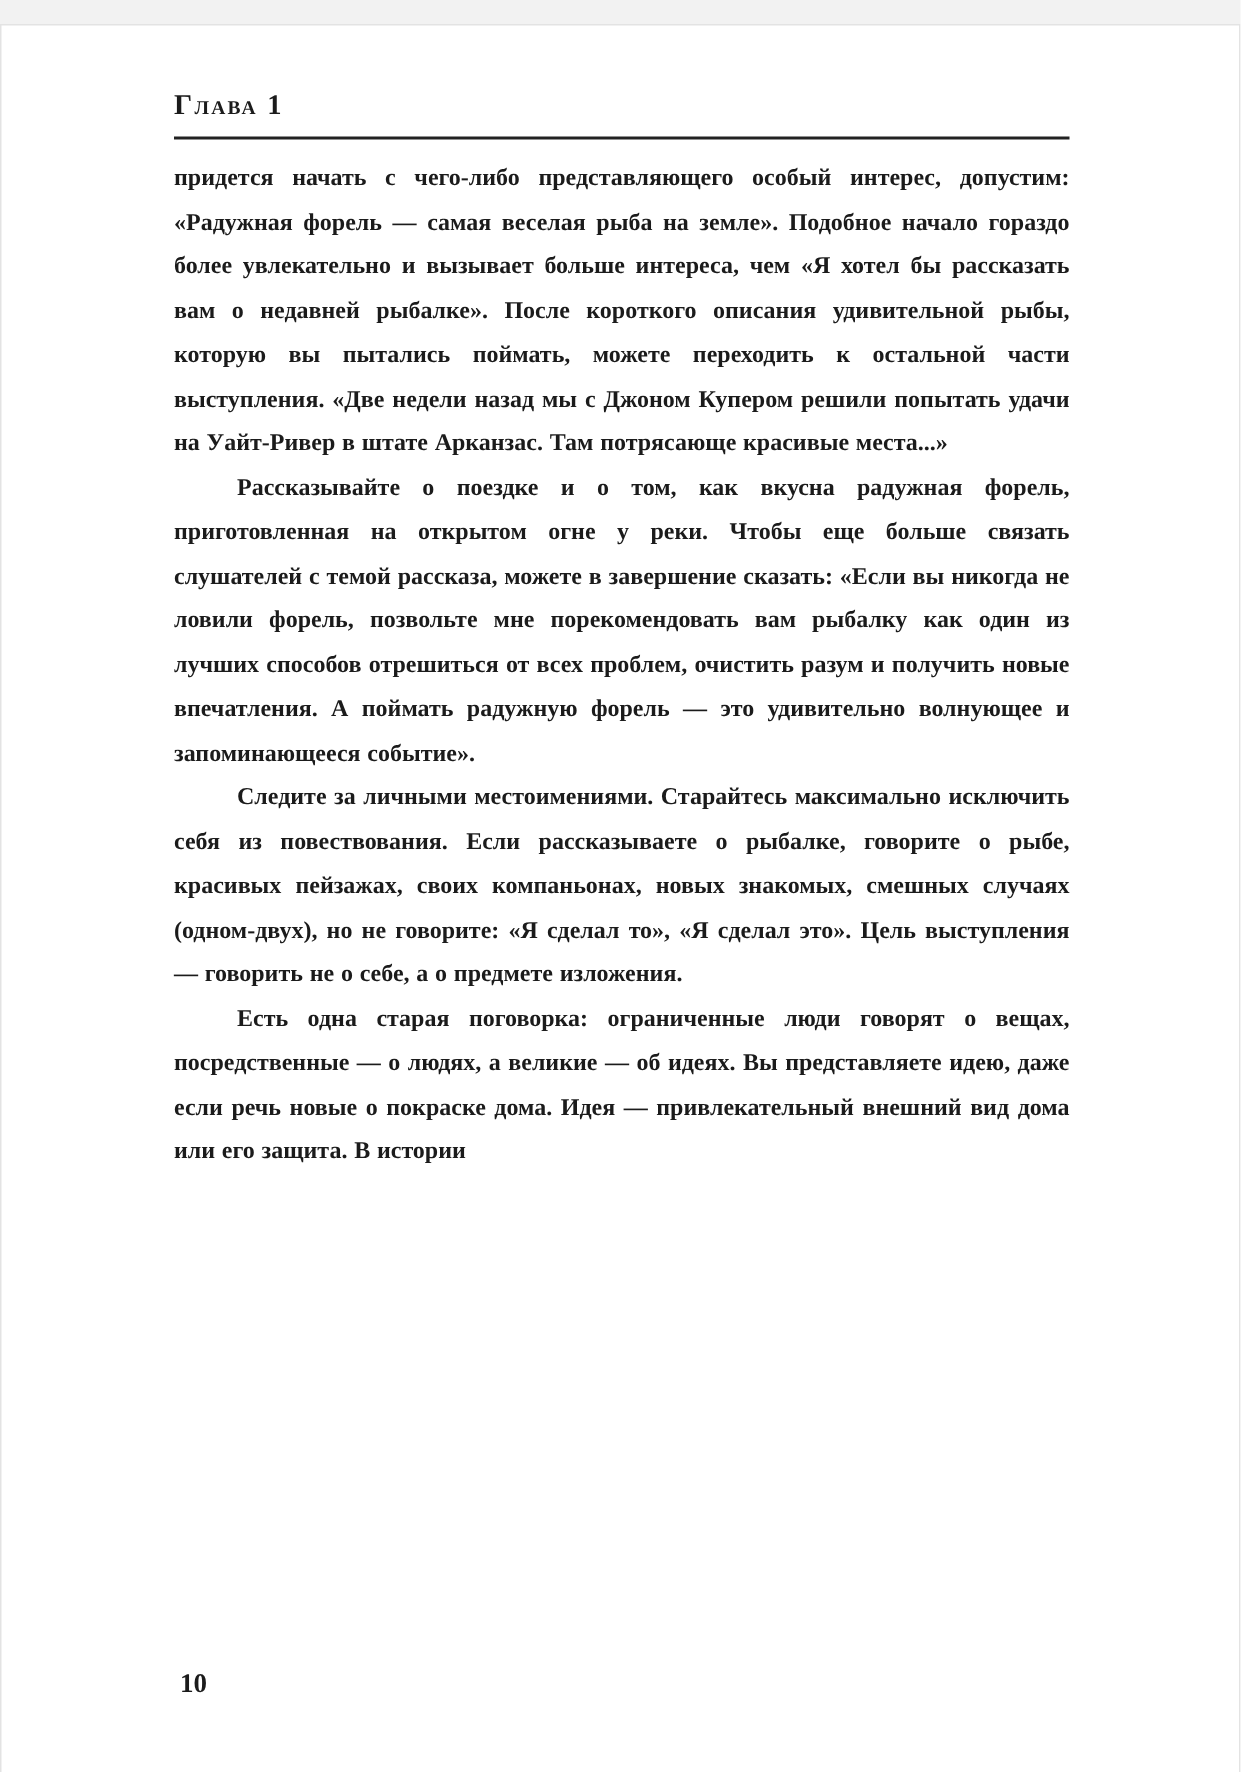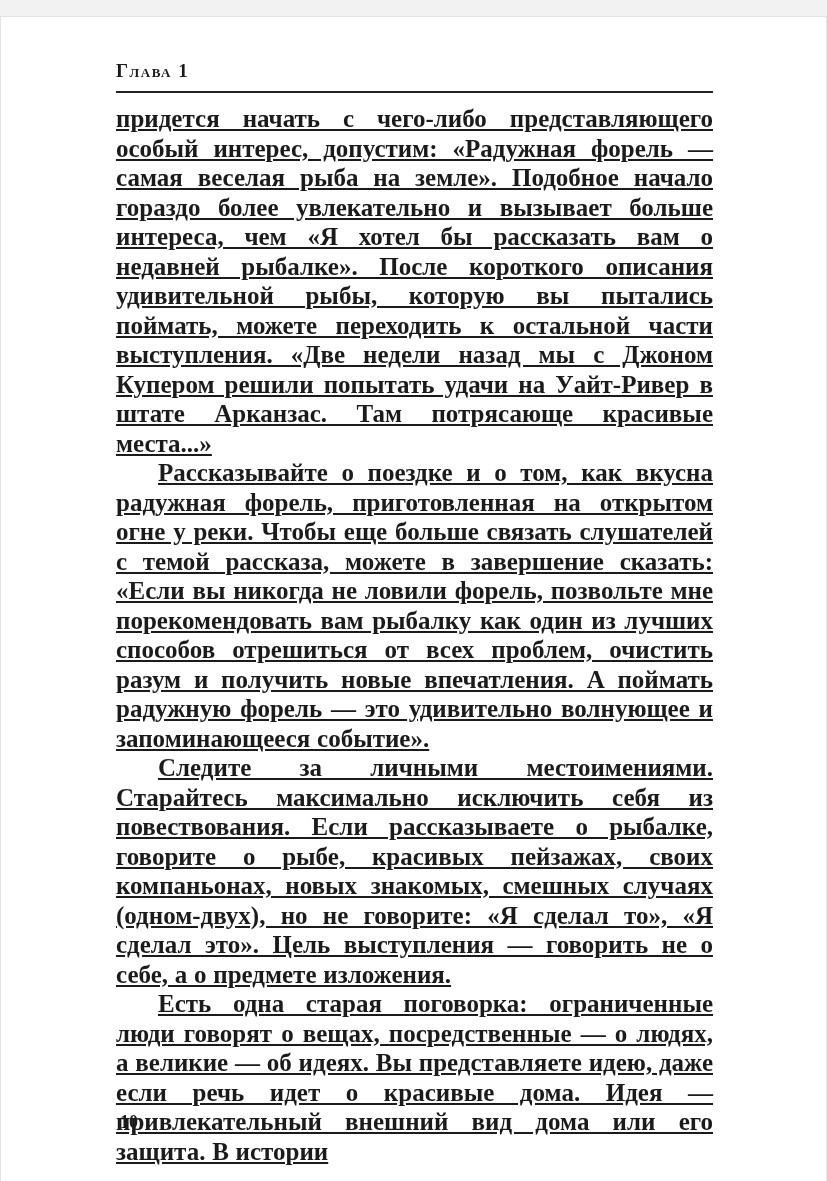--- a/index.html
+++ b/index.html
@@ -38,26 +38,25 @@
     letter-spacing:1.5px;
     color:var(--text-color);
   }
   .body-text{
     position:absolute;
     top:88px;
     left:116px;
     right:114px;
     text-align:justify;
     font-weight:bold;
-    font-size:25px;
+    font-size:16px;
     line-height:29.5px;
     hyphens:auto;
     -webkit-hyphens:auto;
     word-spacing:0.5px;
-    text-decoration:underline;
   }
   .body-text p{
     margin:0;
     text-indent:42px;
   }
   .body-text p.no-indent{
     text-indent:0;
   }
   .page-number{
     position:absolute;
@@ -74,18 +73,18 @@
 <div class="book-page">
 
   <div class="running-head">
     <span class="chapter-label">Глава 1</span>
   </div>
 
   <div class="body-text">
     <p class="no-indent">придется начать с чего-либо представляющего особый интерес, допустим: «Радужная форель — самая веселая рыба на земле». Подобное начало гораздо более увлекательно и вызывает больше интереса, чем «Я хотел бы рассказать вам о недавней рыбалке». После короткого описания удивительной рыбы, которую вы пытались поймать, можете переходить к остальной части выступления. «Две недели назад мы с Джоном Купером решили попытать удачи на Уайт-Ривер в штате Арканзас. Там потрясающе красивые места...»</p>
     <p>Рассказывайте о поездке и о том, как вкусна радужная форель, приготовленная на открытом огне у реки. Чтобы еще больше связать слушателей с темой рассказа, можете в завершение сказать: «Если вы никогда не ловили форель, позвольте мне порекомендовать вам рыбалку как один из лучших способов отрешиться от всех проблем, очистить разум и получить новые впечатления. А поймать радужную форель — это удивительно волнующее и запоминающееся событие».</p>
     <p>Следите за личными местоимениями. Старайтесь максимально исключить себя из повествования. Если рассказываете о рыбалке, говорите о рыбе, красивых пейзажах, своих компаньонах, новых знакомых, смешных случаях (одном-двух), но не говорите: «Я сделал то», «Я сделал это». Цель выступления — говорить не о себе, а о предмете изложения.</p>
-    <p>Есть одна старая поговорка: ограниченные люди говорят о вещах, посредственные — о людях, а великие — об идеях. Вы представляете идею, даже если речь идет о красивые дома. Идея — привлекательный внешний вид дома или его защита. В истории</p>
+    <p>Есть одна старая поговорка: ограниченные люди говорят о вещах, посредственные — о людях, а великие — об идеях. Вы представляете идею, даже если речь новые о покраске дома. Идея — привлекательный внешний вид дома или его защита. В истории</p>
   </div>
 
   <div class="page-number">10</div>
 
 </div>
 
 </body></html>

